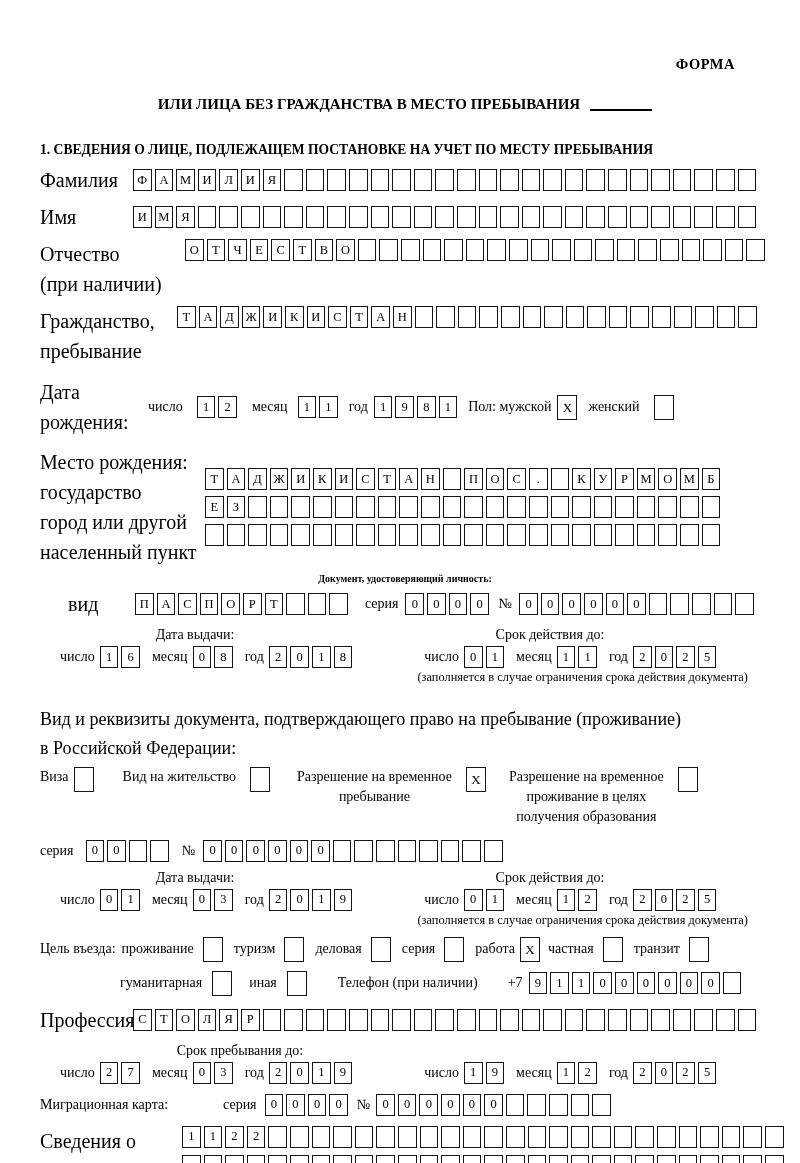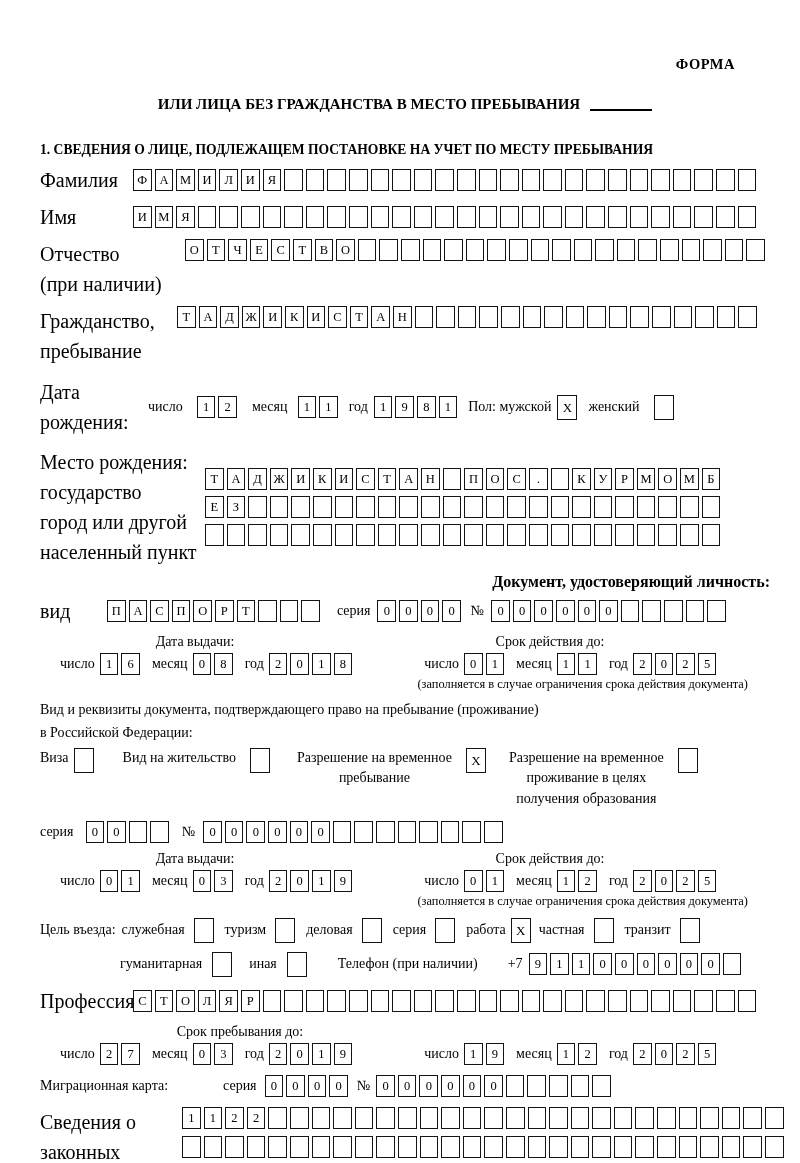--- a/index.html
+++ b/index.html
@@ -7,33 +7,33 @@
   .page{box-sizing:border-box;width:800px;min-height:1163px;padding:36px 30px 24px 40px;position:relative;}
   .ref{margin-left:577px;font-size:13px;line-height:1.35;}
   .ref .amend{font-size:12.3px;margin-top:4px;line-height:1.35;}
   .forma{font-weight:bold;font-size:14.5px;text-align:right;padding-right:35px;margin-top:20px;letter-spacing:.5px;}
   .title{font-weight:bold;font-size:15px;text-align:center;margin-top:20px;line-height:1.55;}
   .uline{display:inline-block;width:62px;border-bottom:2px solid #000;margin-left:10px;transform:translateY(2px);}
   .sect{font-weight:bold;font-size:13.6px;margin-top:26px;margin-bottom:4px;}
   .frow{display:flex;align-items:center;margin-top:7px;}
   .atop{align-items:flex-start;}
   .lbl{font-size:20px;flex:none;line-height:1.5;}
-  .w92{width:93px;} .w145{width:145px;} .w137{width:137px;} .w165{width:165px;} .w67{width:67px;} .w142{width:142px;}
+  .w92{width:93px;} .w145{width:145px;} .w137{width:137px;} .w165{width:165px;} .w67{width:67px;margin-left:28px;} .w142{width:142px;}
   .cells{display:flex;flex:none;}
   .cell{flex:none;box-sizing:border-box;width:18.6px;height:22px;border:1.6px solid #141414;margin-right:3px;display:inline-flex;align-items:center;justify-content:center;font-size:12.5px;line-height:1;background:#fff;}
   .cbx .cell{width:20px;height:25px;font-size:13px;}
   .dlab{font-size:14px;flex:none;}
   .dgroup{display:flex;align-items:center;}
   .dgroup .dlab{margin-right:5px;}
   .dgroup .cells{margin-right:9px;}
   .dhdr{font-size:14px;text-align:center;}
   .note{font-size:12.4px;display:flex;justify-content:flex-end;padding-right:22px;margin-top:2px;}
-  .intro{font-size:14px;margin-top:7px;line-height:1.6;}
+  .intro{font-size:18px;margin-top:20px;line-height:1.6;}
   .optlab{font-size:14px;text-align:center;line-height:1.45;flex:none;}
-  .ctr{font-weight:bold;font-size:16px;text-align:right;margin-top:10px;}
+  .ctr{font-weight:bold;font-size:10px;text-align:center;margin-top:10px;}
   .bplace-rows .cells{margin-top:0;}
   .bplace-rows > .cells + .cells{margin-top:6px;}
   .stack{display:flex;flex-direction:column;}
 </style>
 </head>
 <body>
 
 <div class="page">
 
 
@@ -493,21 +493,21 @@
           <span class="cell">2</span>
           <span class="cell">5</span>
         </span>
     </span>
   </div>
 
   <div class="note">(заполняется в случае ограничения срока действия документа)</div>
 
   <div class="frow" style="margin-top:9px;">
     <span class="dlab" style="margin-right:6px;">Цель въезда:</span>
-    <span class="dlab">служебная</span>
+    <span class="dlab">проживание</span>
     <span class="cells cbx" style="margin-left:9px;">
         <span class="cell"></span>
       </span>
     <span class="dlab" style="margin-left:8px;">туризм</span>
     <span class="cells cbx" style="margin-left:9px;">
         <span class="cell"></span>
       </span>
     <span class="dlab" style="margin-left:8px;">деловая</span>
     <span class="cells cbx" style="margin-left:9px;">
         <span class="cell"></span>

